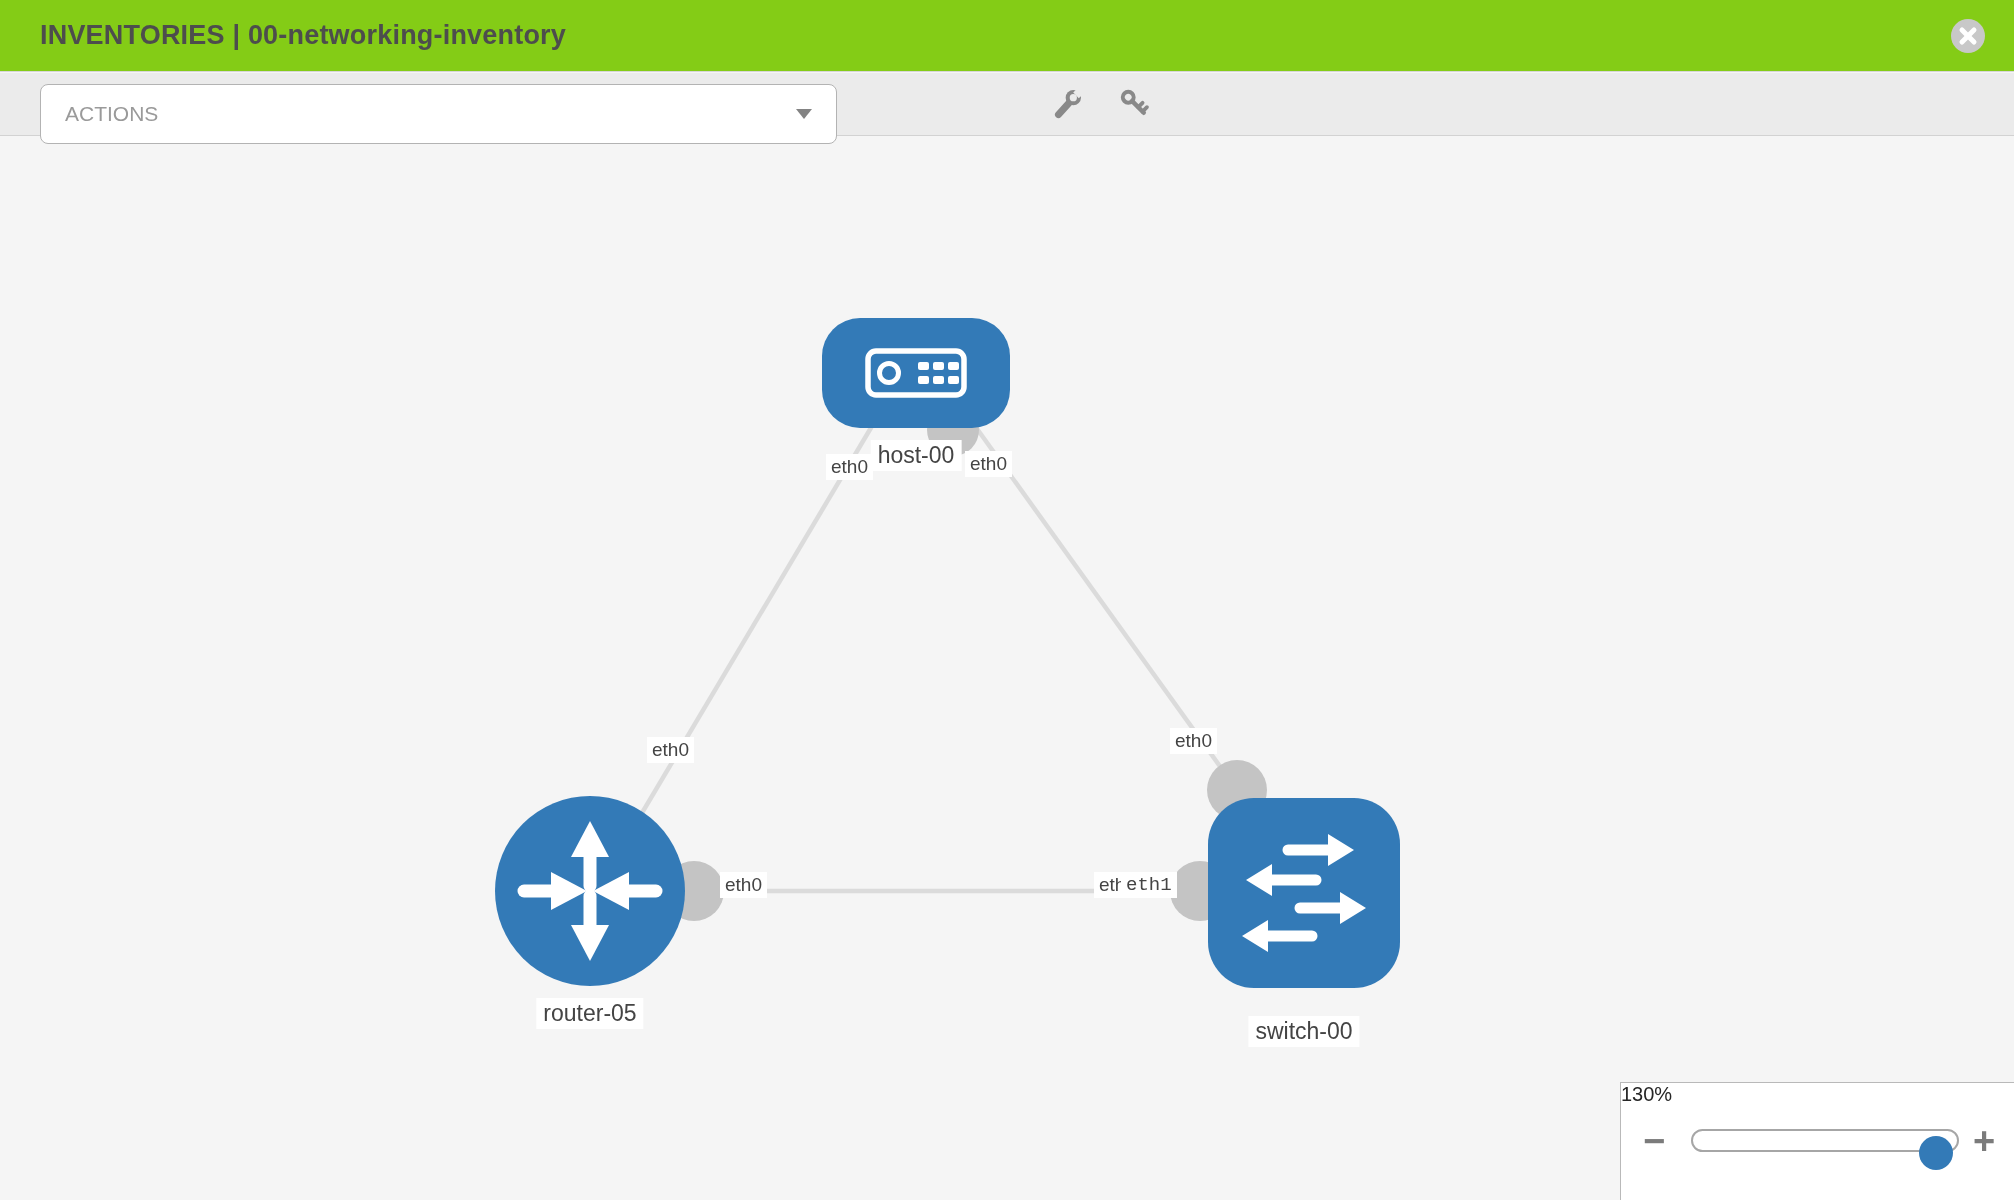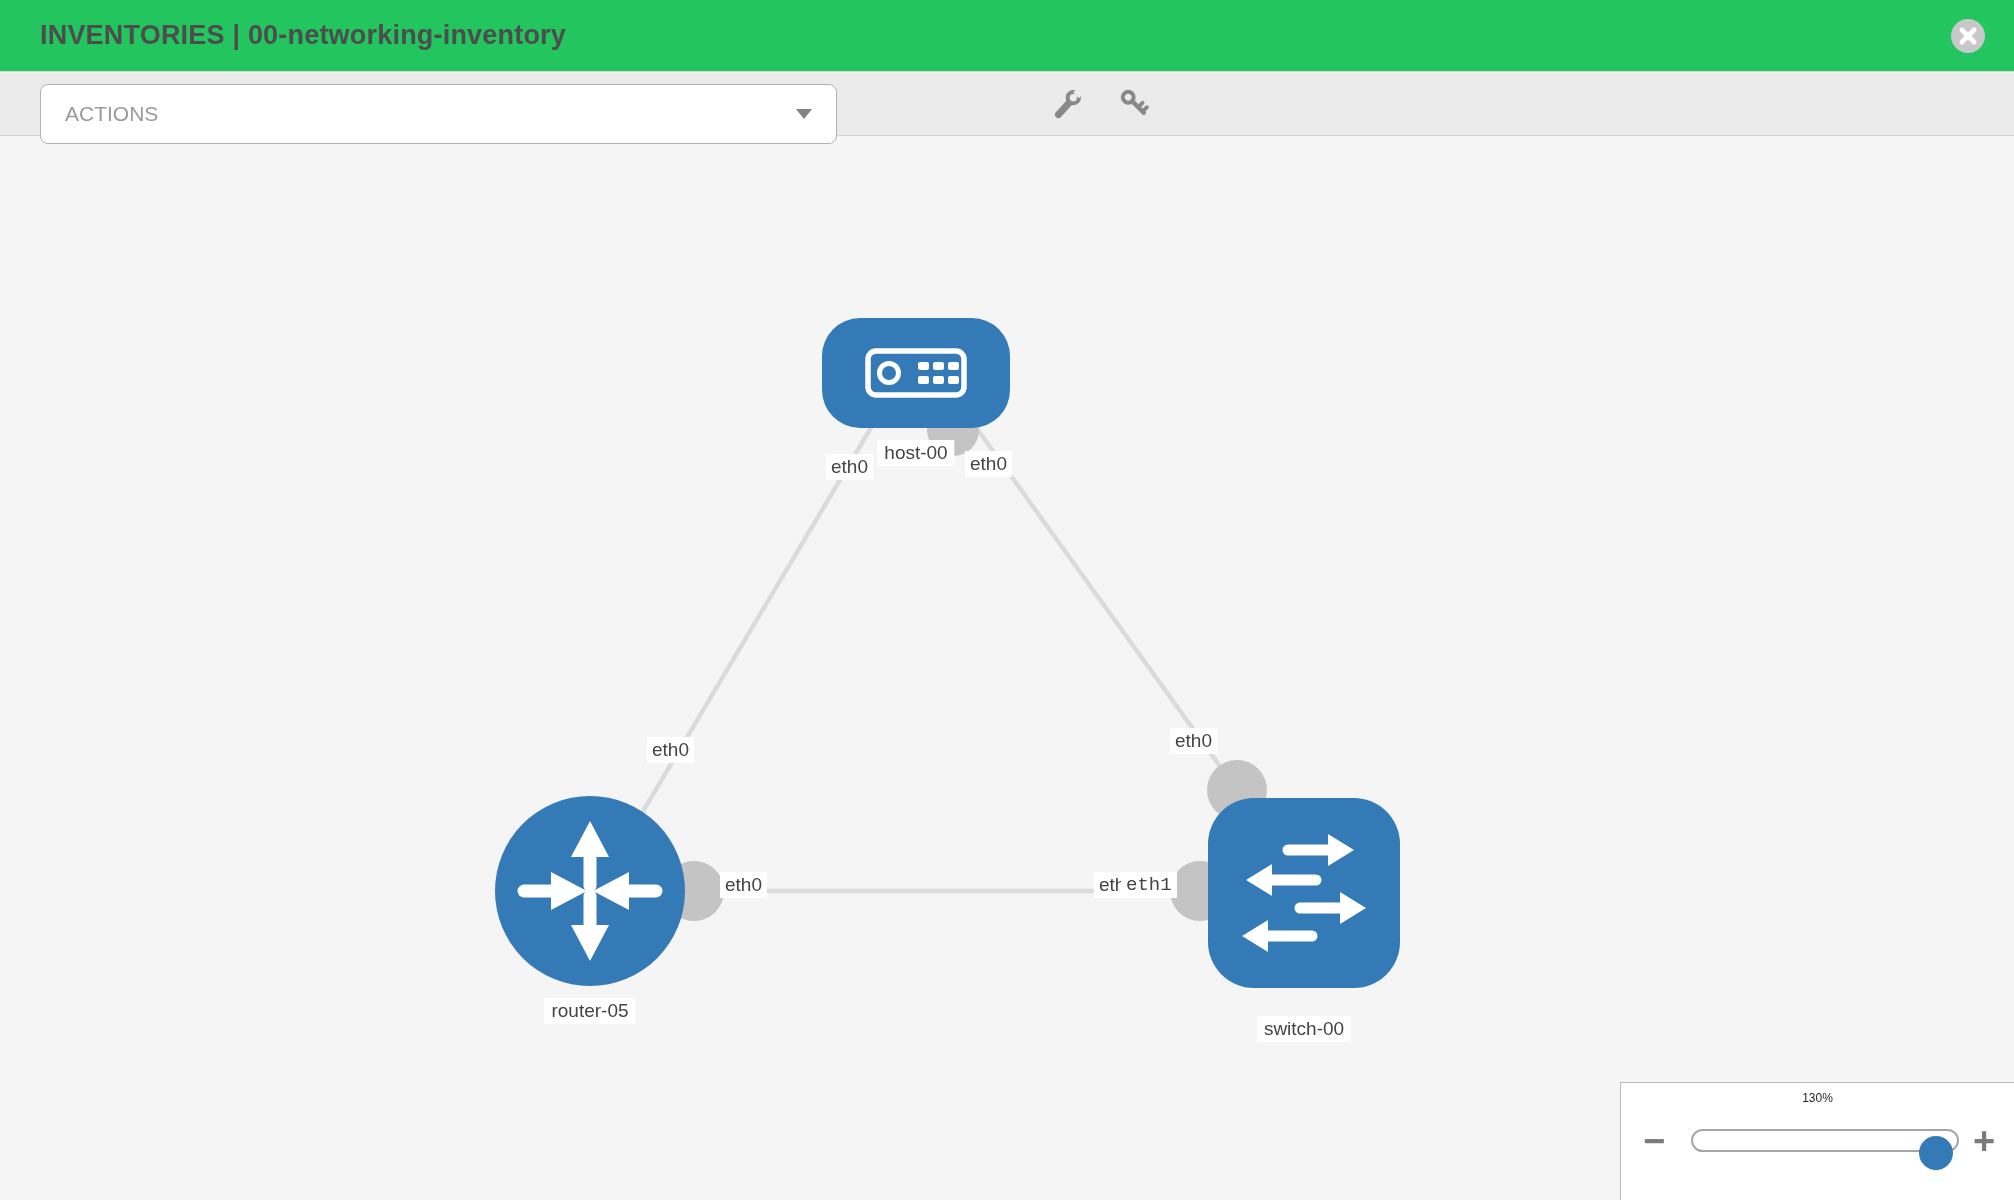--- a/index.html
+++ b/index.html
@@ -2,21 +2,21 @@
 <html><head>
 <meta charset="utf-8">
 <style>
   * { box-sizing: border-box; margin: 0; padding: 0; }
   html, body { width: 2014px; height: 1200px; overflow: hidden; }
   body { font-family: "Liberation Sans", sans-serif; background: #f5f5f5; position: relative; }
 
   
   .header {
     position: absolute; left: 0; top: 0; width: 2014px; height: 72px;
-    background: #22c55e; border-bottom: 1px solid #d7d7d7;
+    background: #84cc16; border-bottom: 1px solid #d7d7d7;
     display: flex; align-items: center; padding: 0 28px 0 40px;
   }
   .header-title { font-size: 27px; font-weight: bold; color: #4d4d4d; letter-spacing: 0.2px; }
   .close-btn { margin-left: auto; width: 36px; height: 36px; cursor: pointer; }
 
   
   .toolbar {
     position: absolute; left: 0; top: 73px; width: 2014px; height: 63px;
     background: #ebebeb; border-bottom: 1px solid #d2d2d2;
   }
@@ -45,29 +45,29 @@
   .canvas {
     position: absolute; left: 0; top: 157px; width: 1790px; height: 1043px;
     background: #f5f5f5; overflow: hidden;
   }
   .graph-svg { position: absolute; left: 0; top: 0; }
 
   .graph-label {
     position: absolute; background: #ffffff; color: #444444;
     white-space: nowrap; transform: translateX(-50%);
   }
-  .node-label  { font-size: 19px; padding: 2px 7px; }
+  .node-label  { font-size: 23px; padding: 2px 7px; }
   .iface-label { font-size: 19px; padding: 2px 5px; transform: none; }
 
   
   .zoom-panel {
     position: absolute; left: 1620px; top: 1082px; width: 394px; height: 118px;
     background: #ffffff; border-top: 1px solid #b9b9b9; border-left: 1px solid #b9b9b9;
   }
-  .zoom-value { text-align: center; margin-top: 8px; font-size: 12px; color: #262626; }
+  .zoom-value { margin-top: 0; font-size: 20px; color: #262626; }
   .zoom-row { position: absolute; left: 0; top: 36px; width: 100%; height: 44px; }
   .zoom-minus, .zoom-plus {
     position: absolute; top: 0; height: 44px; display: flex; align-items: center;
     font-size: 38px; font-weight: bold; color: #7b7b7b; cursor: pointer; user-select: none;
   }
   .zoom-minus { left: 22px; }
   .zoom-plus  { left: 352px; }
   .zoom-track {
     position: absolute; left: 70px; top: 10px; width: 268px; height: 23px;
     background: #ffffff; border: 2px solid #a6a6a6; border-radius: 12px; cursor: pointer;

